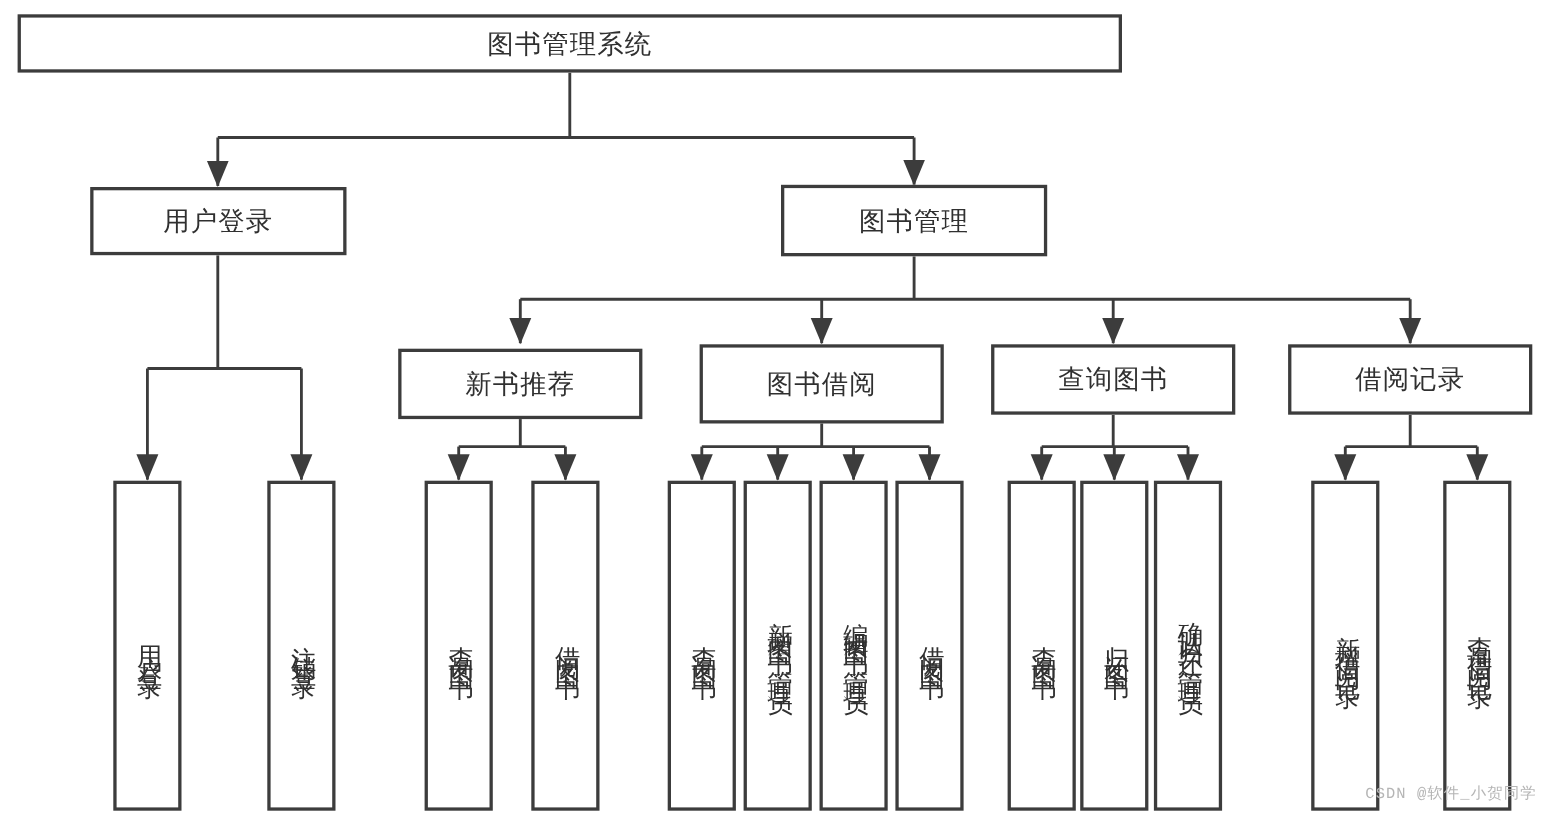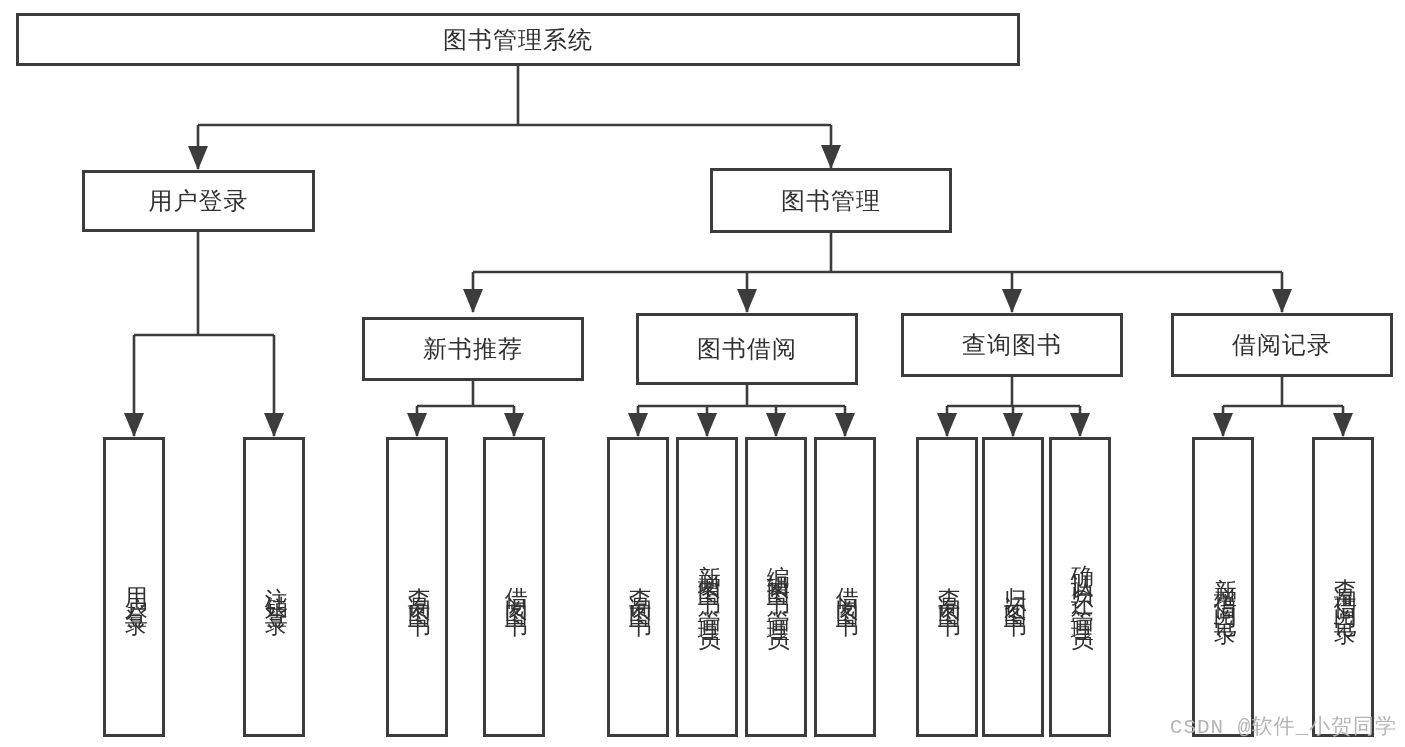--- a/index.html
+++ b/index.html
@@ -24,21 +24,21 @@
   .node.v{font-size:23px;}
   .node.v .label{
     writing-mode:vertical-rl;
     text-orientation:mixed;
     letter-spacing:9px;
     line-height:1.1;
   }
   .watermark{
     position:absolute;
     right:8px;top:712px;
-    font-size:21px;
+    font-size:14px;
     letter-spacing:1px;
     color:#b5b5b5;
     z-index:3;
     white-space:nowrap;
   }
 </style>
 </head>
 <body>
 
 <div class="canvas">

